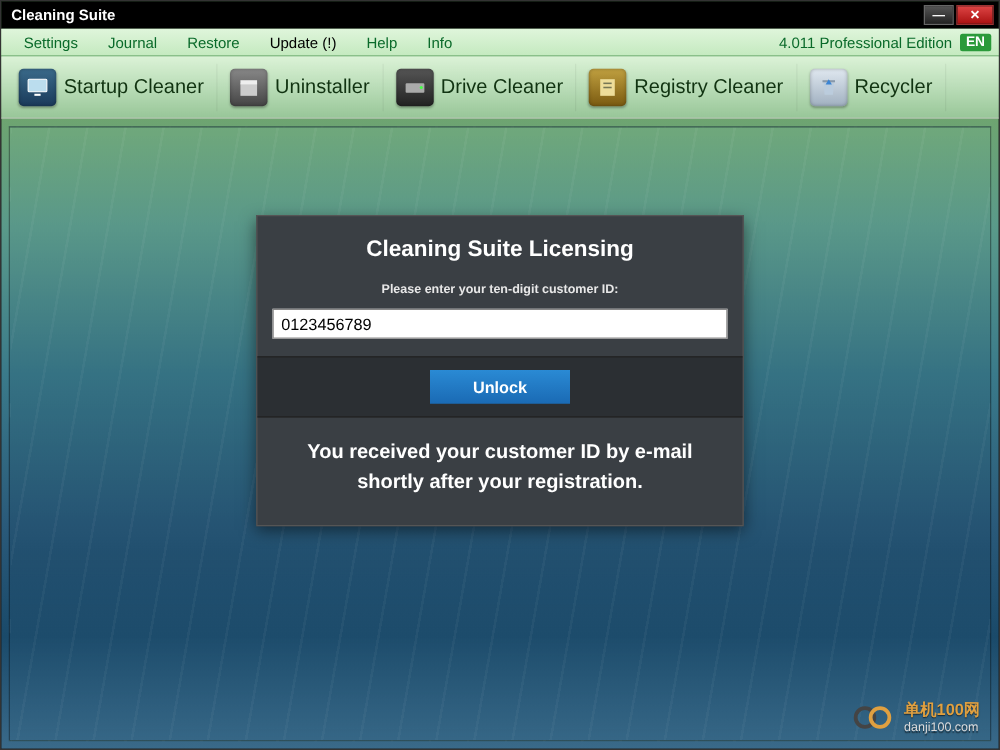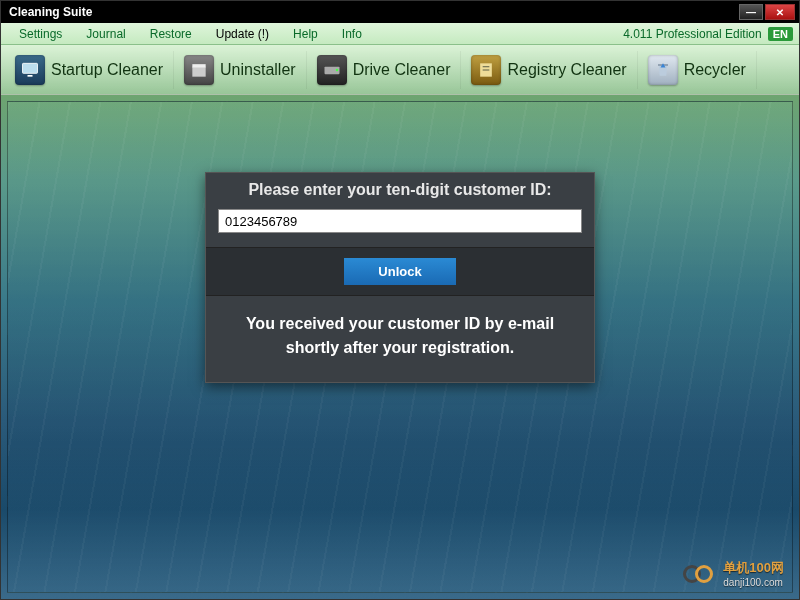--- a/index.html
+++ b/index.html
@@ -80,21 +80,21 @@
 
 .panel {
   margin-top: 70px;
   width: 390px;
   background: #3a3f44;
   border: 1px solid #555;
   box-shadow: 0 4px 12px rgba(0,0,0,0.5);
   color:#fff; text-align:center;
 }
 .panel .p-title { font-size:18px; font-weight:600; padding:16px 10px 8px; }
-.panel .p-sub   { font-size:16px; font-weight:600; padding: 8px 10px 10px; color:#e8e8e8; }
+.panel .p-sub   { font-size:10px; font-weight:600; padding: 8px 10px 10px; color:#e8e8e8; }
 .panel .p-input {
   width: calc(100% - 24px); margin: 0 12px 14px;
   height: 24px; padding: 2px 6px; font-size:13px;
   border: 1px solid #888; background:#fff; color:#000;
 }
 .panel .p-btnrow {
   background:#2b2f33; padding:10px 0;
   border-top:1px solid #222; border-bottom:1px solid #222;
 }
 .panel .p-unlock {
@@ -188,20 +188,21 @@
             <path d="M12 4l-3 5h6z" fill="#3a84d4"></path>
           </svg>
       </span>
       <span>Recycler</span>
     </div>
   </div>
 
   <div class="content">
 
     <div class="panel">
+      <div class="p-title">Cleaning Suite Licensing</div>
       <div class="p-sub">Please enter your ten-digit customer ID:</div>
       <input class="p-input" type="text" value="0123456789" style="">
       <div class="p-btnrow">
         <button class="p-unlock">Unlock</button>
       </div>
       <div class="p-note">You received your customer ID by e-mail shortly after your registration.</div>
     </div>
 
     <div class="watermark">
       <div class="logo">

